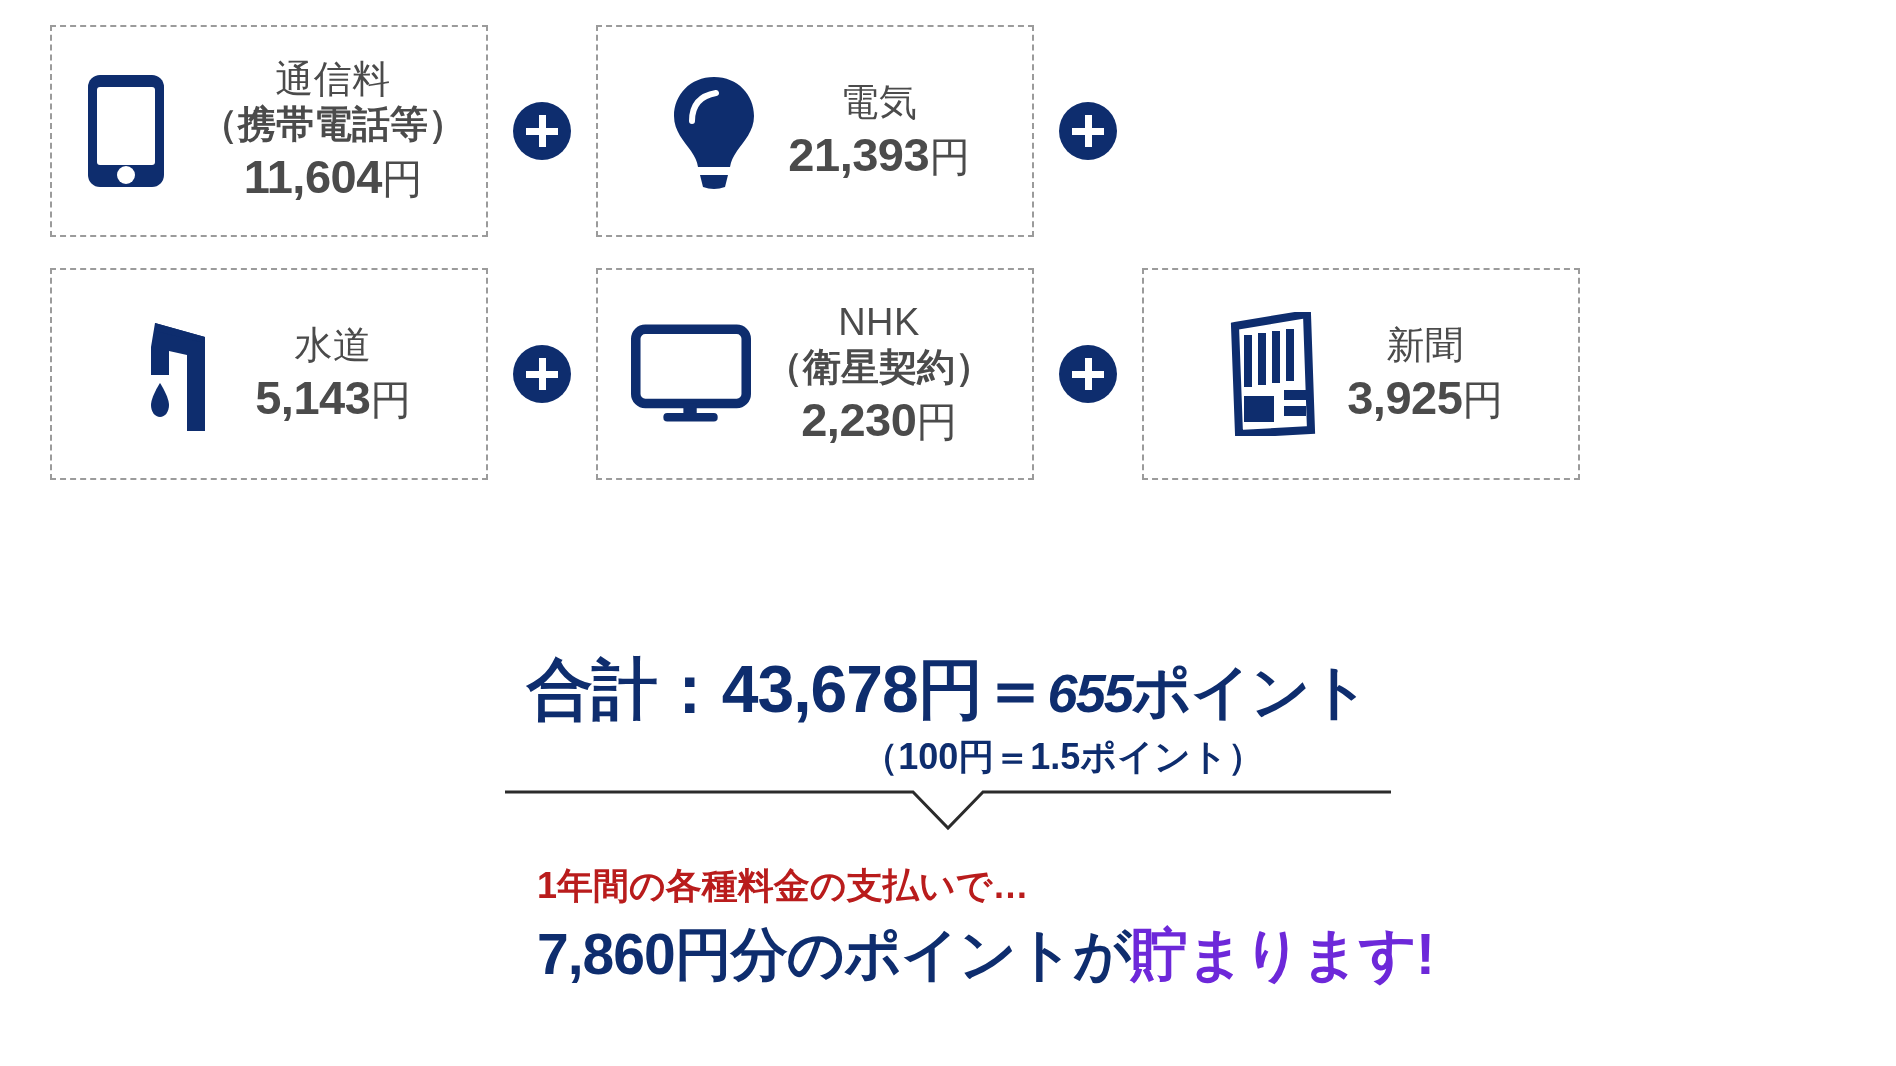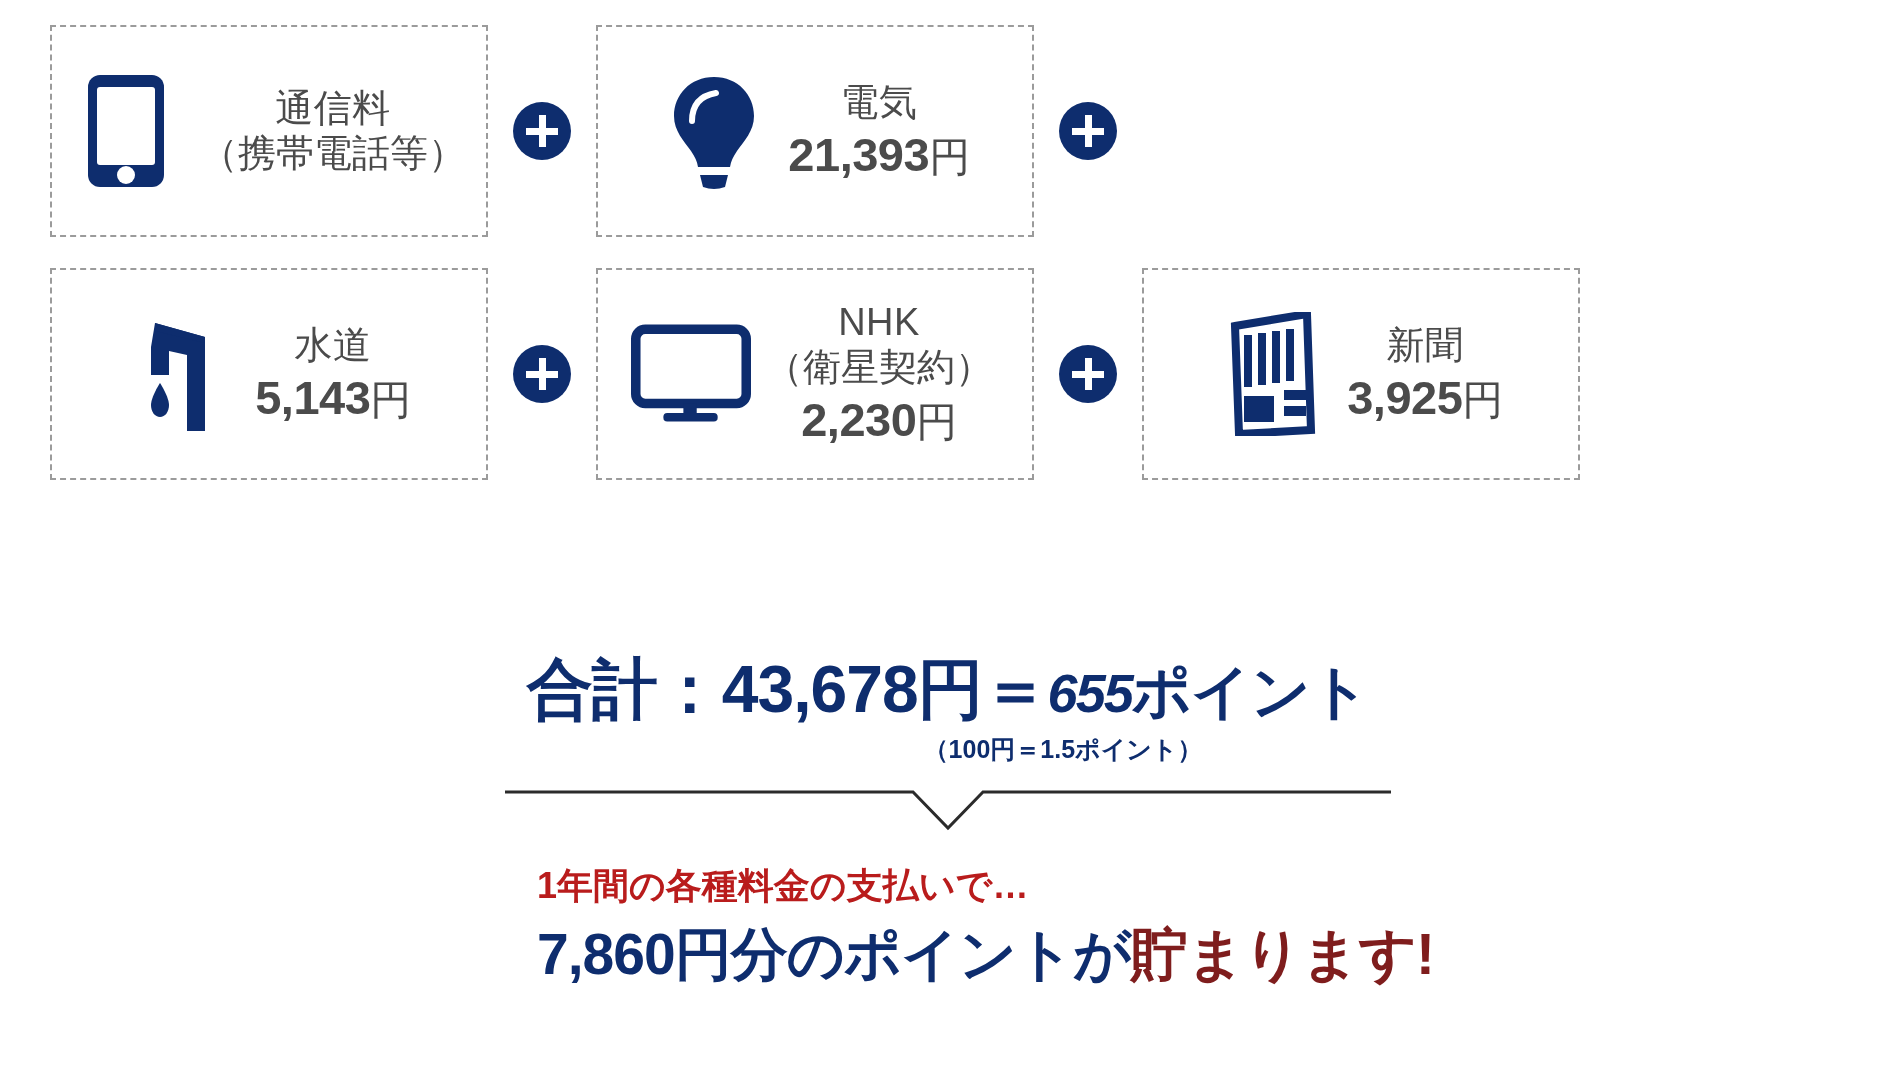--- a/index.html
+++ b/index.html
@@ -64,21 +64,21 @@
     font-size: 38px;
     color: #4b4b4b;
     letter-spacing: 0.5px;
     white-space: nowrap;
     font-weight: 400;
   }
   .card-sub {
     font-size: 38px;
     color: #4b4b4b;
     white-space: nowrap;
-    font-weight: 400;
+    font-weight: 700;
   }
   .card-amount {
     font-size: 47px;
     color: #4b4b4b;
     font-weight: 700;
     white-space: nowrap;
     margin-top: 2px;
     letter-spacing: -0.5px;
   }
   .card-amount .yen {
@@ -133,21 +133,21 @@
     white-space: nowrap;
     display: inline-block;
     letter-spacing: -1px;
   }
   .total-main { font-size: 66px; }
   .total-points { font-size: 54px; letter-spacing: -2px; font-style: italic; }
   .total-points-unit { font-size: 59px; }
   .total-note {
     color: #0e2d6e;
     font-weight: 700;
-    font-size: 25px;
+    font-size: 36px;
     margin-top: -2px;
     margin-left: 230px;
     white-space: nowrap;
   }
 
   
   .connector {
     position: absolute;
     left: 0;
     right: 0;
@@ -170,21 +170,21 @@
     white-space: nowrap;
   }
   .footer-main {
     font-size: 57px;
     font-weight: 700;
     color: #0e2d6e;
     white-space: nowrap;
     letter-spacing: -1px;
     margin-top: 6px;
   }
-  .footer-main .accent { color: #7f1d1d; }
+  .footer-main .accent { color: #6d28d9; }
   .footer-sub {
     font-size: 26px;
     font-weight: 700;
     color: #0e2d6e;
     margin-top: 4px;
     white-space: nowrap;
   }
 </style>
 </head>
 <body>
@@ -199,20 +199,21 @@
         <div class="card-icon">
           <svg width="84" height="120" viewBox="0 0 84 120" aria-hidden="true">
             <rect x="4" y="4" width="76" height="112" rx="12" fill="#0e2d6e"></rect>
             <rect x="13" y="16" width="58" height="78" rx="3" fill="#ffffff"></rect>
             <circle cx="42" cy="104" r="9" fill="#ffffff"></circle>
           </svg>
         </div>
         <div class="card-text">
           <div class="card-label">通信料</div>
           <div class="card-sub">（携帯電話等）</div>
+          <div class="card-amount"><span>11,604</span><span class="yen">円</span></div>
         </div>
       </div>
 
       <div class="plus-wrap">
         <div class="plus-icon"></div>
       </div>
 
       <div class="card">
         <div class="card-icon">
           <svg width="100" height="120" viewBox="0 0 100 120" aria-hidden="true">

